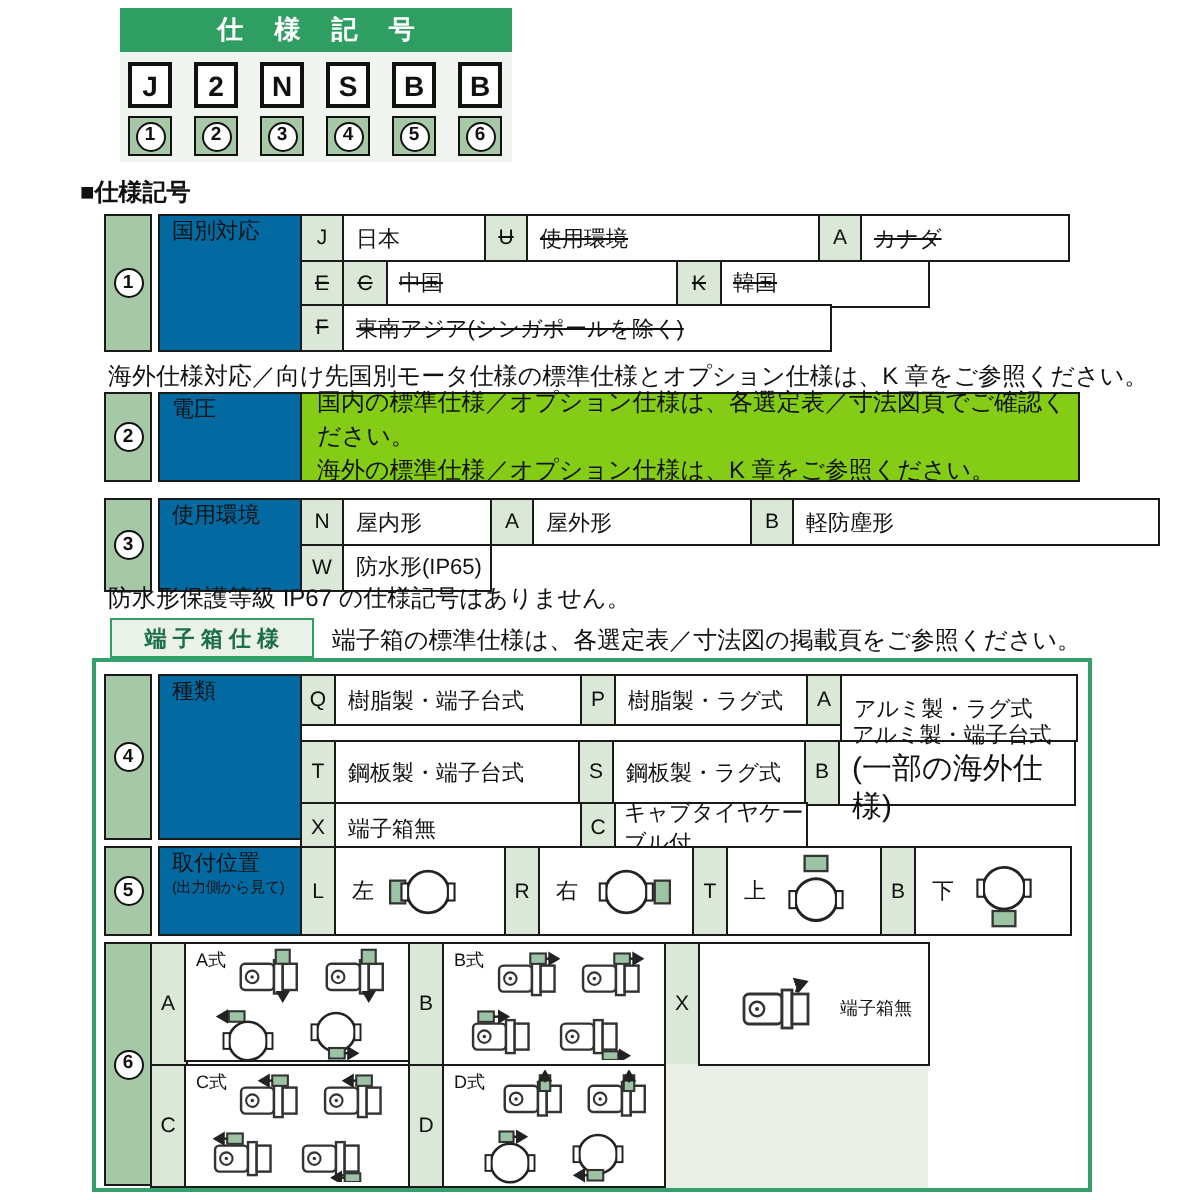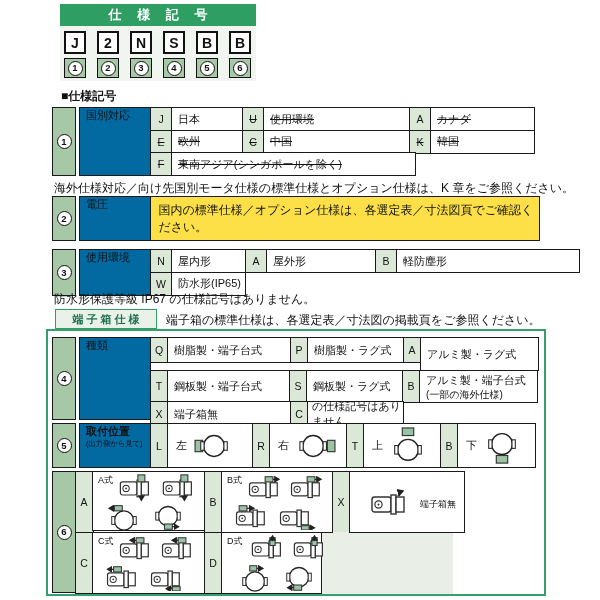--- a/index.html
+++ b/index.html
@@ -29,21 +29,21 @@
   .lblbox{width:72px;margin-left:3px;background:#0369a1;border:1.5px solid #1a1a1a;display:flex;
           flex-direction:column;justify-content:flex-start;padding-left:6px;font-size:11px;flex:0 0 auto}
   .rows{margin-left:-1.5px;display:flex;flex-direction:column;align-items:flex-start}
   .row{display:flex}
   .row + .row{margin-top:-1.5px}
   .c{border:1.5px solid #1a1a1a;display:flex;align-items:center;background:#fff;flex:0 0 auto}
   .c + .c{margin-left:-1.5px}
   .lc{justify-content:center;background:#dce8d7;font-size:10.5px}
   .nc{padding-left:6px;font-size:11px}
   .strike{text-decoration:line-through}
-  .pale{background:#fde047}
+  .pale{background:#84cc16}
   
   .tagbox{left:55px;top:309px;width:102px;height:20px;border:1.5px solid #2f9e63;background:#e9f1e9;
           display:flex;align-items:center;justify-content:center;font-size:11px;font-weight:bold;color:#1d6f4a}
   .gsec{left:46px;top:329px;width:500px;height:267px;border:2px solid #35a06b;background:#fff}
   .sub{font-size:7.5px;letter-spacing:-0.2px}
   
   .dcell{position:relative;display:block}
   .dttl{position:absolute;left:5px;top:2px;font-size:9px}
   .dgm{position:absolute}
   .gb{fill:#9cc4a4;stroke:#333;stroke-width:1.2}
@@ -101,21 +101,21 @@
       </div>
     <div class="nb">
         <span class="circ">5</span>
       </div>
     <div class="nb">
         <span class="circ">6</span>
       </div>
   </div>
 </div>
 
-<div class="abs sectitle" style="left:61px;top:88px">■仕様記号</div>
+<div class="abs sectitle" style="left:40px;top:88px">■仕様記号</div>
 
 <div class="block" style="left:52px;top:107px;height:69px">
   <div class="numbox">
       <span class="circ">1</span>
     </div>
   <div class="lblbox">
       <span>国別対応</span>
     </div>
   <div class="rows">
     <div class="row">
@@ -135,23 +135,20 @@
           <span>A</span>
         </div>
       <div class="c nc" style="width:105px;height:24px">
           <span class="strike">カナダ</span>
         </div>
     </div>
     <div class="row">
       <div class="c lc" style="width:23px;height:24px">
           <span class="strike">E</span>
         </div>
-      <div class="c nc" style="width:72px;height:24px">
-          <span class="strike">欧州</span>
-        </div>
       <div class="c lc" style="width:23px;height:24px">
           <span class="strike">C</span>
         </div>
       <div class="c nc" style="width:147px;height:24px">
           <span class="strike">中国</span>
         </div>
       <div class="c lc" style="width:23px;height:24px">
           <span class="strike">K</span>
         </div>
       <div class="c nc" style="width:105px;height:24px">
@@ -174,20 +171,21 @@
   <div class="numbox">
       <span class="circ">2</span>
     </div>
   <div class="lblbox">
       <span>電圧</span>
     </div>
   <div class="rows">
     <div class="row">
       <div class="c pale" style="width:390px;height:45px;flex-direction:column;align-items:flex-start;justify-content:center;padding-left:8px">
         <div class="fn">国内の標準仕様／オプション仕様は、各選定表／寸法図頁でご確認ください。</div>
+        <div class="fn">海外の標準仕様／オプション仕様は、K 章をご参照ください。</div>
       </div>
     </div>
   </div>
 </div>
 
 <div class="block" style="left:52px;top:249px;height:47px">
   <div class="numbox">
       <span class="circ">3</span>
     </div>
   <div class="lblbox">
@@ -267,48 +265,48 @@
         </div>
       <div class="c lc" style="width:19px;height:33px">
           <span>S</span>
         </div>
       <div class="c nc" style="width:97px;height:33px">
           <span>鋼板製・ラグ式</span>
         </div>
       <div class="c lc" style="width:19px;height:33px">
           <span>B</span>
         </div>
-      <div class="c nc" style="width:119px;height:33px;flex-direction:column;align-items:flex-start;justify-content:flex-end">
+      <div class="c nc" style="width:119px;height:33px;flex-direction:column;align-items:flex-start;justify-content:center">
         <span>アルミ製・端子台式</span>
-        <span style="font-size:10px">(一部の海外仕様)</span>
+        <span style="font-size:15px">(一部の海外仕様)</span>
       </div>
     </div>
     <div class="row">
       <div class="c lc" style="width:19px;height:26px">
           <span>X</span>
         </div>
       <div class="c nc" style="width:124px;height:26px">
           <span>端子箱無</span>
         </div>
       <div class="c lc" style="width:19px;height:26px">
           <span>C</span>
         </div>
       <div class="c nc" style="width:97px;height:26px;padding-left:4px">
-          <span>の仕様記号はありません</span>
+          <span>キャブタイヤケーブル付</span>
         </div>
     </div>
   </div>
 </div>
 
 <div class="block" style="left:52px;top:423px;height:45px">
   <div class="numbox">
       <span class="circ">5</span>
     </div>
   <div class="lblbox">
-    <span style="font-weight:bold">取付位置</span>
+    <span style="font-weight:normal">取付位置</span>
     <span class="sub">(出力側から見て)</span>
   </div>
   <div class="rows">
     <div class="row">
       <div class="c lc" style="width:19px;height:45px">
           <span>L</span>
         </div>
       <div class="c poscell" style="width:86px;height:45px">
         <span class="kj">左</span>
         <svg width="42" height="36" viewBox="0 0 44 38">
@@ -442,21 +440,21 @@
         </svg>
         <svg class="dgm" style="left:56px;top:32px" width="38" height="26" viewBox="0 0 40 30">
           <use href="#symSide"></use>
             <rect x="25" y="25" width="9" height="5" class="gb"></rect>
             <path d="M25 27.5 H18" class="ar"></path>
         </svg>
       </div>
       <div class="c lc" style="width:19px;height:62px">
           <span>D</span>
         </div>
-      <div class="c dcell" style="width:101px;height:62px">
+      <div class="c dcell" style="width:112px;height:62px">
         <span class="dttl">D式</span>
         <svg class="dgm" style="left:28px;top:2px" width="38" height="28" viewBox="0 0 40 32">
           <use href="#symSide"></use>
             <rect x="21" y="3" width="6" height="9" class="gb"></rect>
             <path d="M24 7 V1" class="ar"></path>
         </svg>
         <svg class="dgm" style="left:70px;top:2px" width="38" height="28" viewBox="0 0 40 32">
           <use href="#symSide"></use>
             <rect x="21" y="3" width="6" height="9" class="gb"></rect>
             <path d="M24 7 V1" class="ar"></path>

